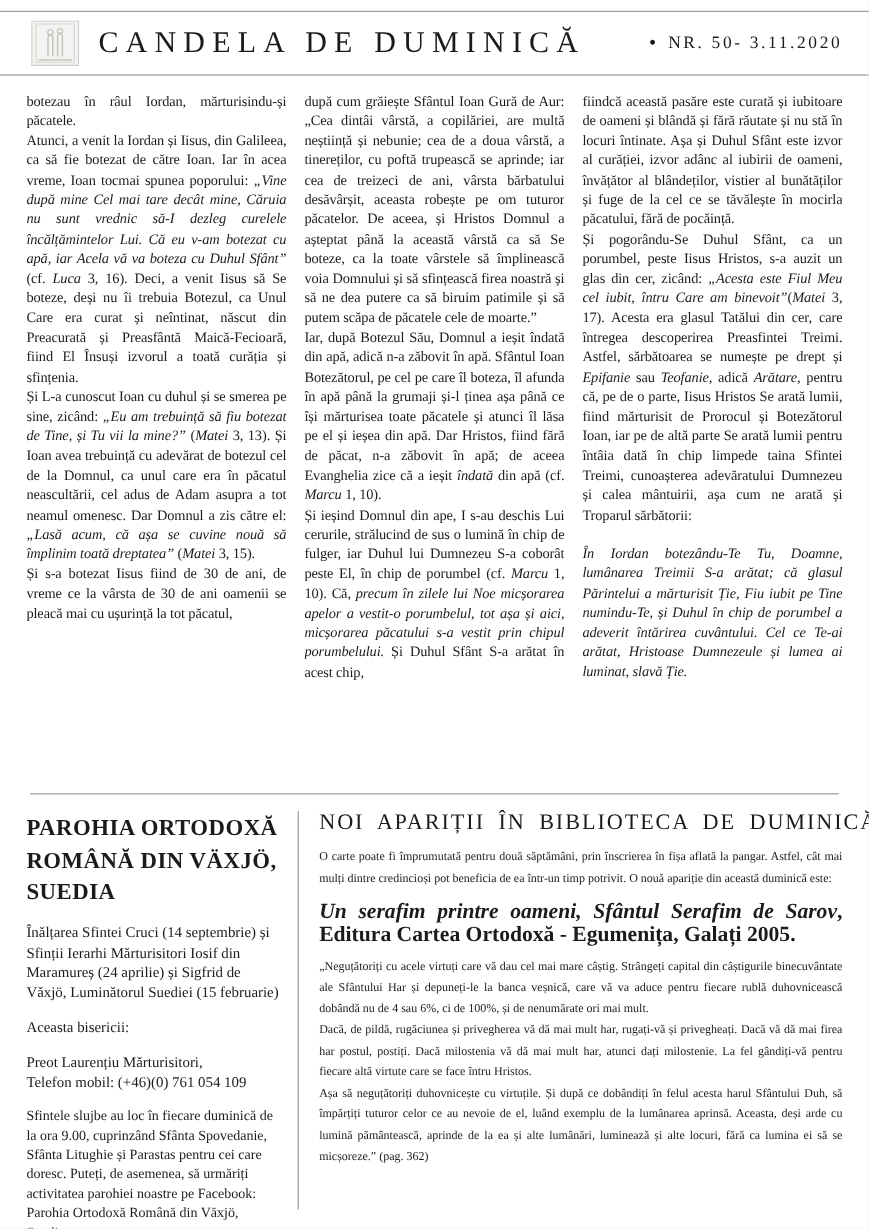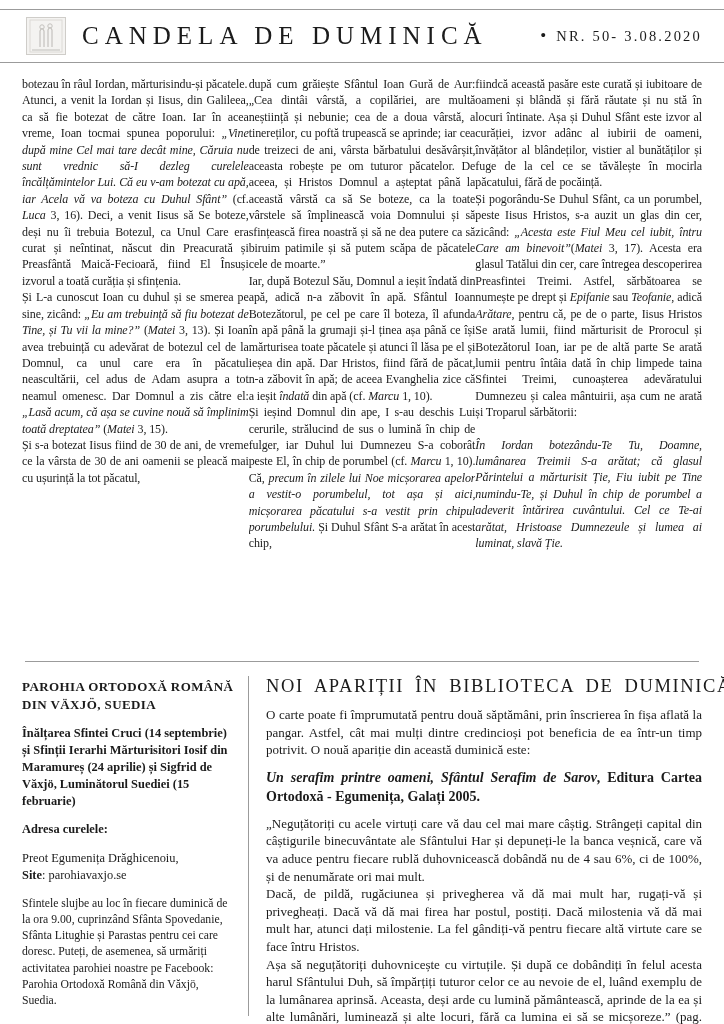--- a/index.html
+++ b/index.html
@@ -19,54 +19,54 @@
   }
   .logo-box { width:40px; height:38px; flex:0 0 auto; margin-right:16px; }
   .mast-title {
     font-size:25px; font-weight:normal; margin:0;
     letter-spacing:6px; white-space:nowrap;
   }
   .mast-bullet { margin-left:auto; font-size:17px; padding:0 10px 0 6px; }
   .mast-issue { font-size:14.5px; letter-spacing:2.2px; white-space:nowrap; }
   
   .cols {
-    display:flex; 
+    display:flex; gap:15px;
     margin:13px 22px 0 22px;
     height:574px; overflow:hidden;
   }
   .col {
     flex:1 1 0; min-width:0;
     font-size:12px; line-height:16.4px;
     text-align:justify; letter-spacing:-0.1px;
     overflow:hidden;
   }
   .col p { margin:0; }
   .it { font-style:italic; }
-  .bd { font-weight:bold; }
+  .bd { font-weight:normal; }
   p.sp { margin-top:16px !important; }
   
   .footer-rule { border-top:1px solid var(--rule); margin:11px 25px 0 25px; }
   .footer { display:flex; margin:14px 22px 0 22px; align-items:stretch; }
   .parish { width:212px; flex:0 0 auto; padding-right:14px; }
   .vdiv { border-left:1px solid var(--rule); margin-bottom:28px; }
   .library { flex:1 1 auto; min-width:0; padding-left:17px; }
   .parish-heading {
-    font-size:13px; font-weight:bold; letter-spacing:0.4px;
+    font-size:19px; font-weight:bold; letter-spacing:0.4px;
     line-height:1.4; margin:2px 0 11px 0;
   }
   .parish p { margin:0; font-size:12.4px; line-height:16.8px; }
   .parish p.sp { margin-top:12px !important; }
   .parish p.small { font-size:11.7px; line-height:16.2px; }
   .library-heading {
     font-size:18.5px; font-weight:normal; letter-spacing:1.6px; word-spacing:5px;
     margin:0 0 9px 0; white-space:nowrap;
   }
-  .library p { margin:0; font-size:13px; line-height:17.6px; text-align:justify; }
+  .library p { margin:0; font-size:10px; line-height:17.6px; text-align:justify; }
   .library p.sp { margin-top:9px !important; }
-  .library p.book { font-size:14px; line-height:19px; }
+  .library p.book { font-size:18px; line-height:19px; }
   .library p.book .bd { font-weight:bold; }
 </style>
 </head>
 <body>
 
 <div class="page">
 
   <header class="masthead">
     <span class="logo-box">
       <svg width="40" height="38" viewBox="0 0 40 38">
@@ -74,21 +74,21 @@
         <rect x="4" y="3" width="32" height="32" fill="none" stroke="#dcdad6"></rect>
         <path d="M14 30 L14 14 Q16 9 18 14 L18 30" fill="none" stroke="#c4c2be" stroke-width="1.2"></path>
         <path d="M22 30 L22 13 Q24 8 26 13 L26 30" fill="none" stroke="#c4c2be" stroke-width="1.2"></path>
         <circle cx="16" cy="10" r="2.2" fill="none" stroke="#c4c2be"></circle>
         <circle cx="24" cy="9" r="2.2" fill="none" stroke="#c4c2be"></circle>
         <path d="M6 33 H34" stroke="#d2d0cc" stroke-width="1.5"></path>
       </svg>
     </span>
     <h1 class="mast-title">CANDELA DE DUMINICĂ</h1>
     <span class="mast-bullet">•</span>
-    <span class="mast-issue">NR. 50- 3.08.2020</span>
+    <span class="mast-issue">NR. 50- 3.11.2020</span>
   </header>
 
   <main class="cols">
     <div class="col">
         <p><span>botezau în râul Iordan, mărturisindu-și păcatele.</span></p>
         <p><span>Atunci, a venit la Iordan și Iisus, din Galileea, ca să fie botezat de către Ioan. Iar în acea vreme, Ioan tocmai spunea poporului: </span><span class="it">„Vine după mine Cel mai tare decât mine, Căruia nu sunt vrednic să-I dezleg curelele încălțămintelor Lui. Că eu v-am botezat cu apă, iar Acela vă va boteza cu Duhul Sfânt”</span><span> (cf. </span><span class="it">Luca</span><span> 3, 16). Deci, a venit Iisus să Se boteze, deși nu îi trebuia Botezul, ca Unul Care era curat și neîntinat, născut din Preacurată și Preasfântă Maică-Fecioară, fiind El Însuși izvorul a toată curăția și sfințenia.</span></p>
         <p><span>Și L-a cunoscut Ioan cu duhul și se smerea pe sine, zicând: </span><span class="it">„Eu am trebuință să fiu botezat de Tine, și Tu vii la mine?”</span><span> (</span><span class="it">Matei</span><span> 3, 13). Și Ioan avea trebuință cu adevărat de botezul cel de la Domnul, ca unul care era în păcatul neascultării, cel adus de Adam asupra a tot neamul omenesc. Dar Domnul a zis către el: </span><span class="it">„Lasă acum, că așa se cuvine nouă să împlinim toată dreptatea”</span><span> (</span><span class="it">Matei</span><span> 3, 15).</span></p>
         <p><span>Și s-a botezat Iisus fiind de 30 de ani, de vreme ce la vârsta de 30 de ani oamenii se pleacă mai cu ușurință la tot păcatul,</span></p>
       </div>
     <div class="col">
@@ -103,23 +103,23 @@
       </div>
   </main>
 
   <div class="footer-rule"></div>
 
   <footer class="footer">
     <aside class="parish">
       <h2 class="parish-heading">PAROHIA ORTODOXĂ ROMÂNĂ DIN VÄXJÖ, SUEDIA</h2>
       <div>
           <p><span class="bd">Înălțarea Sfintei Cruci (14 septembrie) și Sfinții Ierarhi Mărturisitori Iosif din Maramureș (24 aprilie) și Sigfrid de Văxjö, Luminătorul Suediei (15 februarie)</span></p>
-          <p class="sp"><span class="bd">Adresa curelele:</span></p>
-          <p class="sp"><span>Preot Egumenița Drăghicenoiu,</span></p>
-          <p><span class="bd">Site</span><span>: parohiavaxjo.se</span></p>
+          <p class="sp"><span class="bd">Aceasta bisericii:</span></p>
+          <p class="sp"><span>Preot Laurențiu Mărturisitori,</span></p>
+          <p><span class="bd">Telefon mobil: </span><span>(+46)(0) 761 054 109</span></p>
           <p class="sp small"><span>Sfintele slujbe au loc în fiecare duminică de la ora 9.00, cuprinzând Sfânta Spovedanie, Sfânta Litughie și Parastas pentru cei care doresc. Puteți, de asemenea, să urmăriți activitatea parohiei noastre pe Facebook: Parohia Ortodoxă Română din Văxjö, Suedia.</span></p>
         </div>
     </aside>
     <div class="vdiv"></div>
     <section class="library">
       <h2 class="library-heading">NOI APARIȚII ÎN BIBLIOTECA DE DUMINICĂ</h2>
       <div>
           <p><span>O carte poate fi împrumutată pentru două săptămâni, prin înscrierea în fișa aflată la pangar. Astfel, cât mai mulți dintre credincioși pot beneficia de ea într-un timp potrivit. O nouă apariție din această duminică este:</span></p>
           <p class="sp book"><span class="it bd">Un serafim printre oameni, Sfântul Serafim de Sarov</span><span class="bd">, Editura Cartea Ortodoxă - Egumenița, Galați 2005.</span></p>
           <p class="sp"><span>„Neguțătoriți cu acele virtuți care vă dau cel mai mare câștig. Strângeți capital din câștigurile binecuvântate ale Sfântului Har și depuneți-le la banca veșnică, care vă va aduce pentru fiecare rublă duhovnicească dobândă nu de 4 sau 6%, ci de 100%, și de nenumărate ori mai mult.</span></p>

